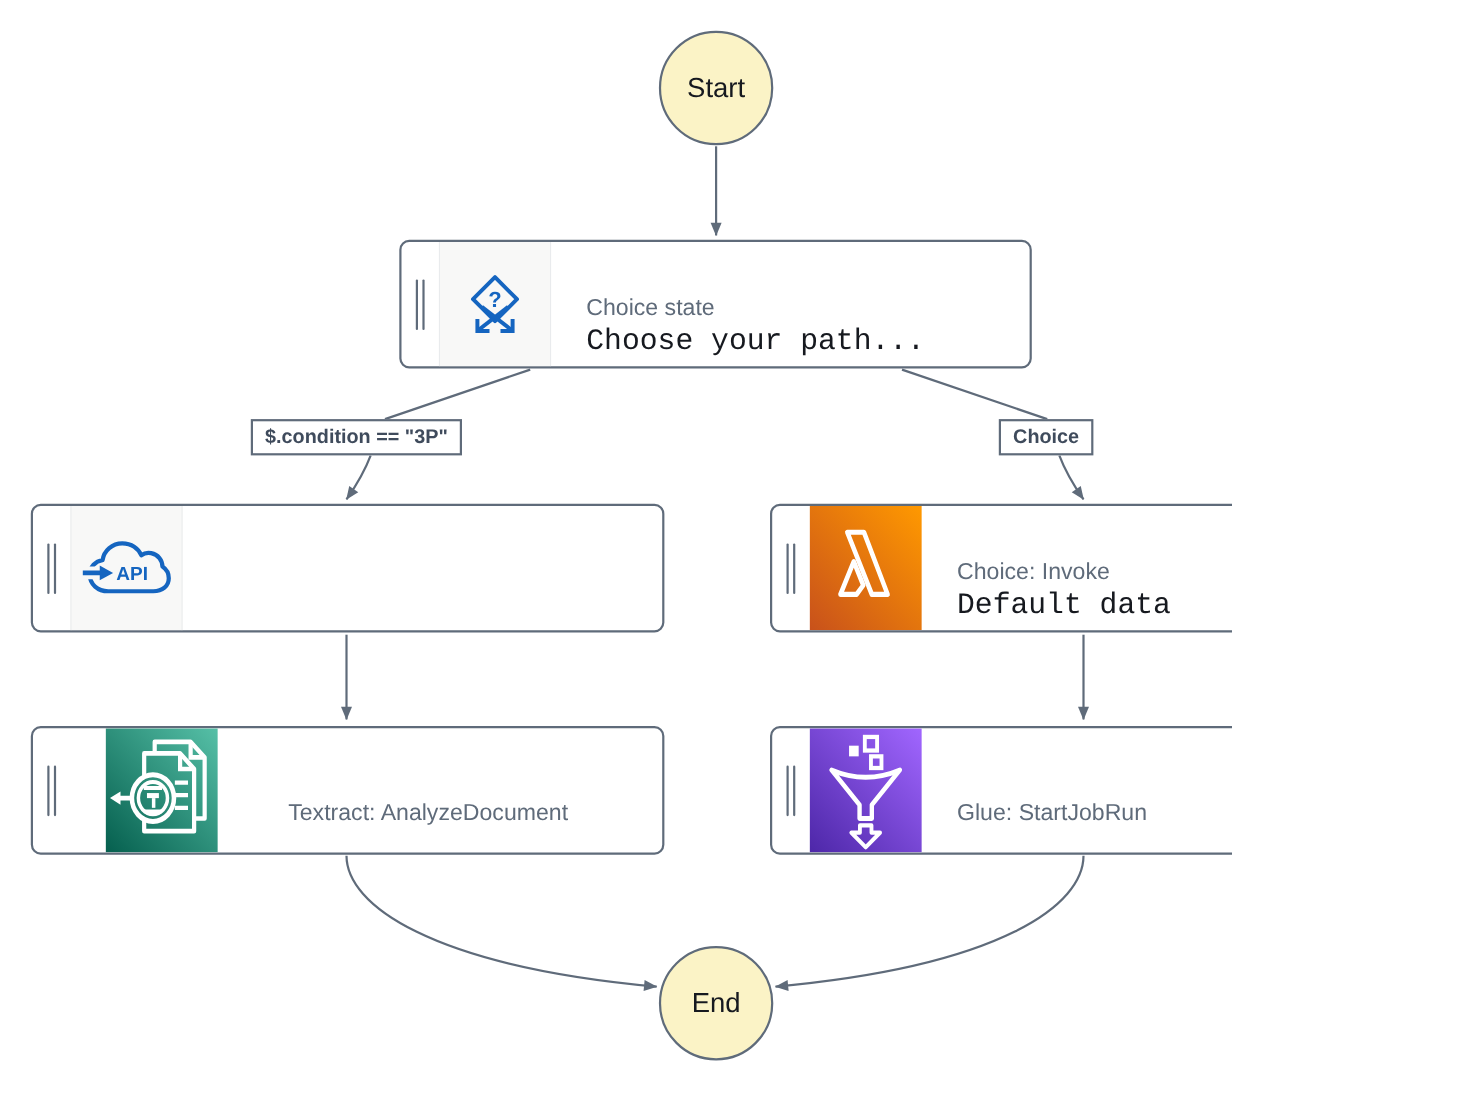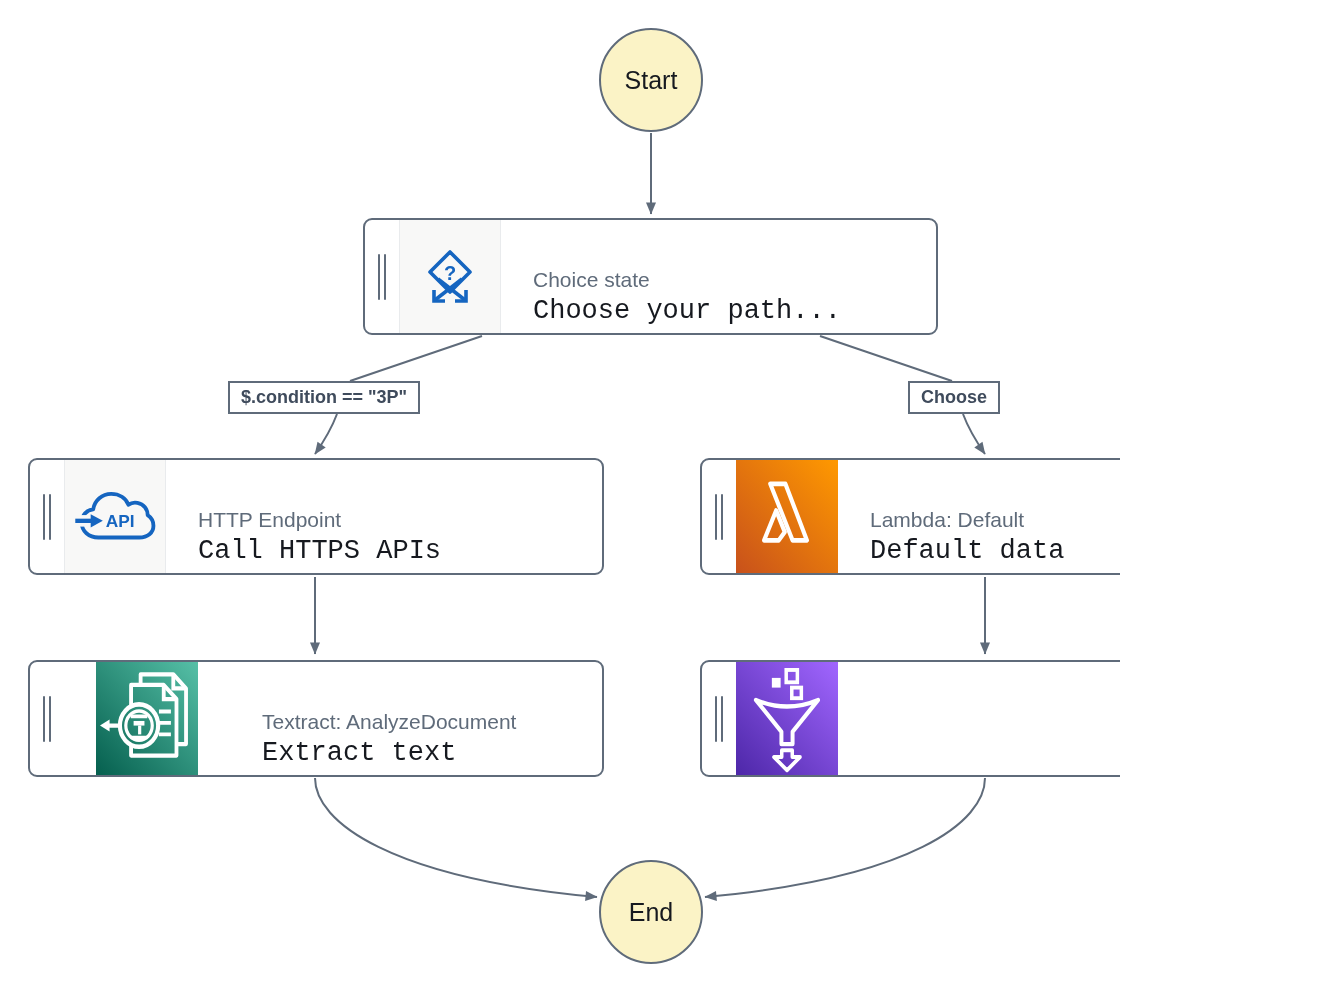--- a/index.html
+++ b/index.html
@@ -90,40 +90,36 @@
     <div class="texts">
       <div class="type">Choice state</div>
       <div class="name">Choose your path...</div>
     </div>
   </div>
 
   <div class="edge-label" style="left:228px;top:381px;">
     <span>$.condition == "3P"</span>
   </div>
   <div class="edge-label" style="left:908px;top:381px;">
-    <span>Choose</span>
+    <span>Choice</span>
   </div>
 
   <div class="node" style="left:28px;top:458px;width:576px;">
     <div class="handle">
         <i></i>
         <i></i>
       </div>
     <div class="icon-cell flat">
       <svg width="82" height="60" viewBox="0 0 64 46">
         <path class="blue-stroke" stroke-width="3" stroke-linejoin="round" d="M19,39 C11.5,39 6,34 6,27.5 C6,21.5 10,17.5 15,17 C16,10 22,5 29,5 C35.5,5 40.5,8.5 42.5,13.5 C44.5,12 47,11.5 49.5,12 C54.5,13 57.5,17 57.5,21.5 C60.5,23.5 62,26.5 62,29.8 C62,35.3 57.5,39 51,39 Z"></path>
         <path d="M1,26 H17" stroke="var(--icon-cell-bg)" stroke-width="9" fill="none"></path>
         <path class="blue-stroke" stroke-width="3.4" d="M1,26 H13.5"></path>
         <polygon points="13,20.8 22.5,26 13,31.2" fill="var(--icon-blue)"></polygon>
         <text class="api-txt" x="36" y="31" text-anchor="middle">API</text>
       </svg>
-    </div>
-    <div class="texts">
-      <div class="type">HTTP Endpoint</div>
-      <div class="name">Call HTTPS APIs</div>
     </div>
   </div>
 
   <div class="node" style="left:700px;top:458px;width:575px;">
     <div class="handle">
         <i></i>
         <i></i>
       </div>
     <div class="icon-cell full">
       <svg viewBox="0 0 64 64" preserveAspectRatio="none">
@@ -132,21 +128,21 @@
             <stop offset="0" stop-color="#c8511b"></stop>
             <stop offset="1" stop-color="#ff9900"></stop>
           </linearGradient>
         </defs>
         <rect x="0" y="0" width="64" height="64" fill="url(#g-lambda)"></rect>
         <path class="white-stroke" stroke-width="2.6" stroke-linejoin="round" d="M21.5,13.5 H31 L44.5,45.5 H35.5 L25.8,23.3 L21.5,13.5 Z"></path>
         <path class="white-stroke" stroke-width="2.6" stroke-linejoin="round" d="M25.2,28.6 L30.6,40.8 L26.8,45.5 H17.6 Z"></path>
       </svg>
     </div>
     <div class="texts">
-      <div class="type">Lambda: Default</div>
+      <div class="type">Choice: Invoke</div>
       <div class="name">Default data</div>
     </div>
   </div>
 
   <div class="node" style="left:28px;top:660px;width:576px;gap:32px;">
     <div class="handle">
         <i></i>
         <i></i>
       </div>
     <div class="icon-cell full">
@@ -167,21 +163,20 @@
         <circle cx="27" cy="36" r="8.3" fill="none" stroke="#fff" stroke-width="2"></circle>
         <path class="white-stroke" stroke-width="2" d="M21.8,30.8 H32.2 M21.8,42.8 H32.2"></path>
         <rect x="23.6" y="33.4" width="6.8" height="2.6" fill="#fff"></rect>
         <rect x="26.4" y="36" width="2" height="5" fill="#fff"></rect>
         <path class="white-stroke" stroke-width="2.4" d="M15,36 H8"></path>
         <polygon points="8.5,32.6 2.5,36 8.5,39.4" fill="#fff"></polygon>
       </svg>
     </div>
     <div class="texts">
       <div class="type">Textract: AnalyzeDocument</div>
-      <div class="name">Extract text</div>
     </div>
   </div>
 
   <div class="node" style="left:700px;top:660px;width:575px;">
     <div class="handle">
         <i></i>
         <i></i>
       </div>
     <div class="icon-cell full">
       <svg viewBox="0 0 64 64" preserveAspectRatio="none">
@@ -193,20 +188,21 @@
         </defs>
         <rect x="0" y="0" width="64" height="64" fill="url(#g-glue)"></rect>
         <rect x="22.5" y="9" width="5.5" height="5.5" fill="#fff"></rect>
         <rect x="31.5" y="4.5" width="7" height="7" fill="none" stroke="#fff" stroke-width="2.2"></rect>
         <rect x="35" y="14.5" width="6" height="6" fill="none" stroke="#fff" stroke-width="2.2"></rect>
         <path class="white-stroke" stroke-width="2.5" stroke-linejoin="round" d="M12.5,21.5 Q32,29 51.5,21.5 L35.5,39.5 V46.5 H28.5 V39.5 Z"></path>
         <path class="white-stroke" stroke-width="2.2" stroke-linejoin="round" d="M28.7,50 H35.3 V53.8 H40.2 L32,61.3 L23.8,53.8 H28.7 Z"></path>
       </svg>
     </div>
     <div class="texts">
+      <div class="type">Glue: StartJobRun</div>
     </div>
   </div>
 
   <div class="terminal" style="left:599px;top:860px;">
     <span>End</span>
   </div>
 
 </div>
 
 </body></html>

